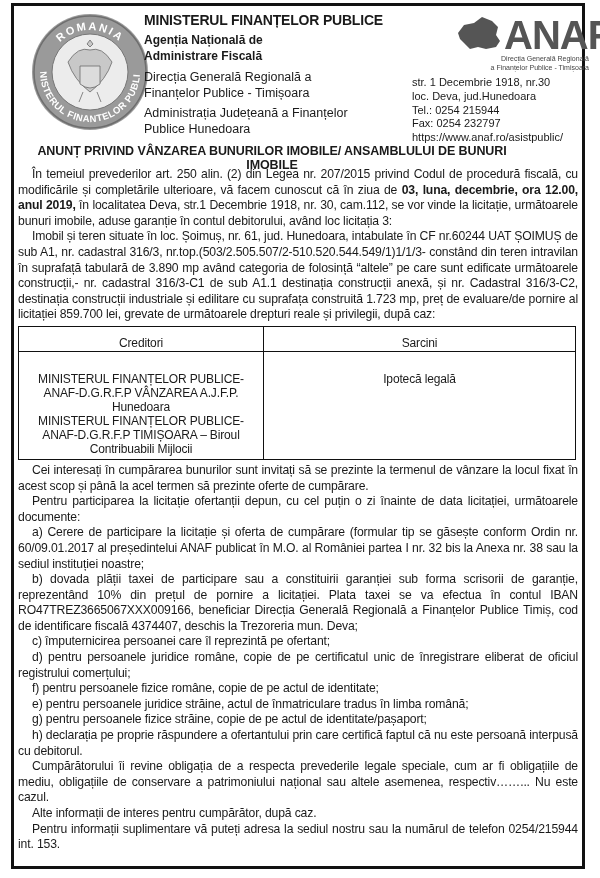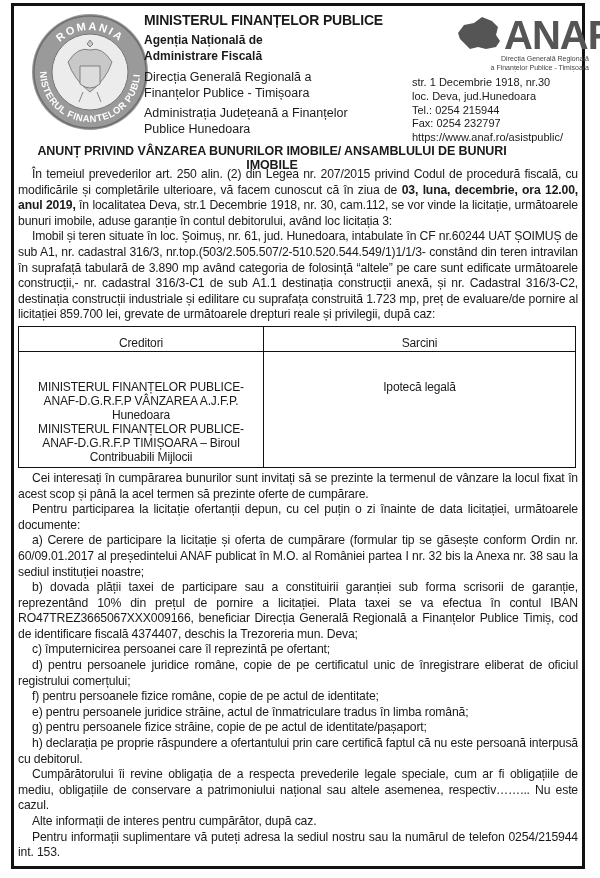--- a/index.html
+++ b/index.html
@@ -15,21 +15,21 @@
   .anaf-logo { position:absolute; left:440px; top:5px; width:150px; height:44px; }
   .anaf-sub { position:absolute; left:455px; top:49px; width:120px; font-size:7px; line-height:8.5px; text-align:right; color:#444; }
   .contact { position:absolute; left:398px; top:70px; width:175px; font-size:11px; line-height:13.8px; }
   .title { position:absolute; left:0; top:138px; width:516px; text-align:center; font-weight:bold; font-size:12.5px; letter-spacing:-0.1px; }
   .body { position:absolute; left:0; top:161px; width:568px; padding:0 4px; box-sizing:border-box; font-size:12.2px; line-height:15.6px; text-align:justify; letter-spacing:-0.15px; }
   .body p { margin:0; text-indent:14px; }
   .body b { font-weight:bold; }
   table.cred { border-collapse:collapse; width:558px; margin:3px 0 3px 0; font-size:12px; line-height:14px; }
   table.cred th, table.cred td { border:1.5px solid #111; text-align:center; font-weight:normal; padding:0 4px; }
   table.cred th { height:15px; padding-top:9px; }
-  table.cred td { vertical-align:top; padding-top:28px; padding-bottom:3px; }
+  table.cred td { vertical-align:top; padding-top:20px; padding-bottom:3px; }
   table.cred td.c1 { width:236px; }
   .cred-line { display:block; }
 </style>
 </head>
 <body>
 
 <div class="frame">
   <div class="header">
     <svg class="seal" viewBox="0 0 124 124">
       <defs>

